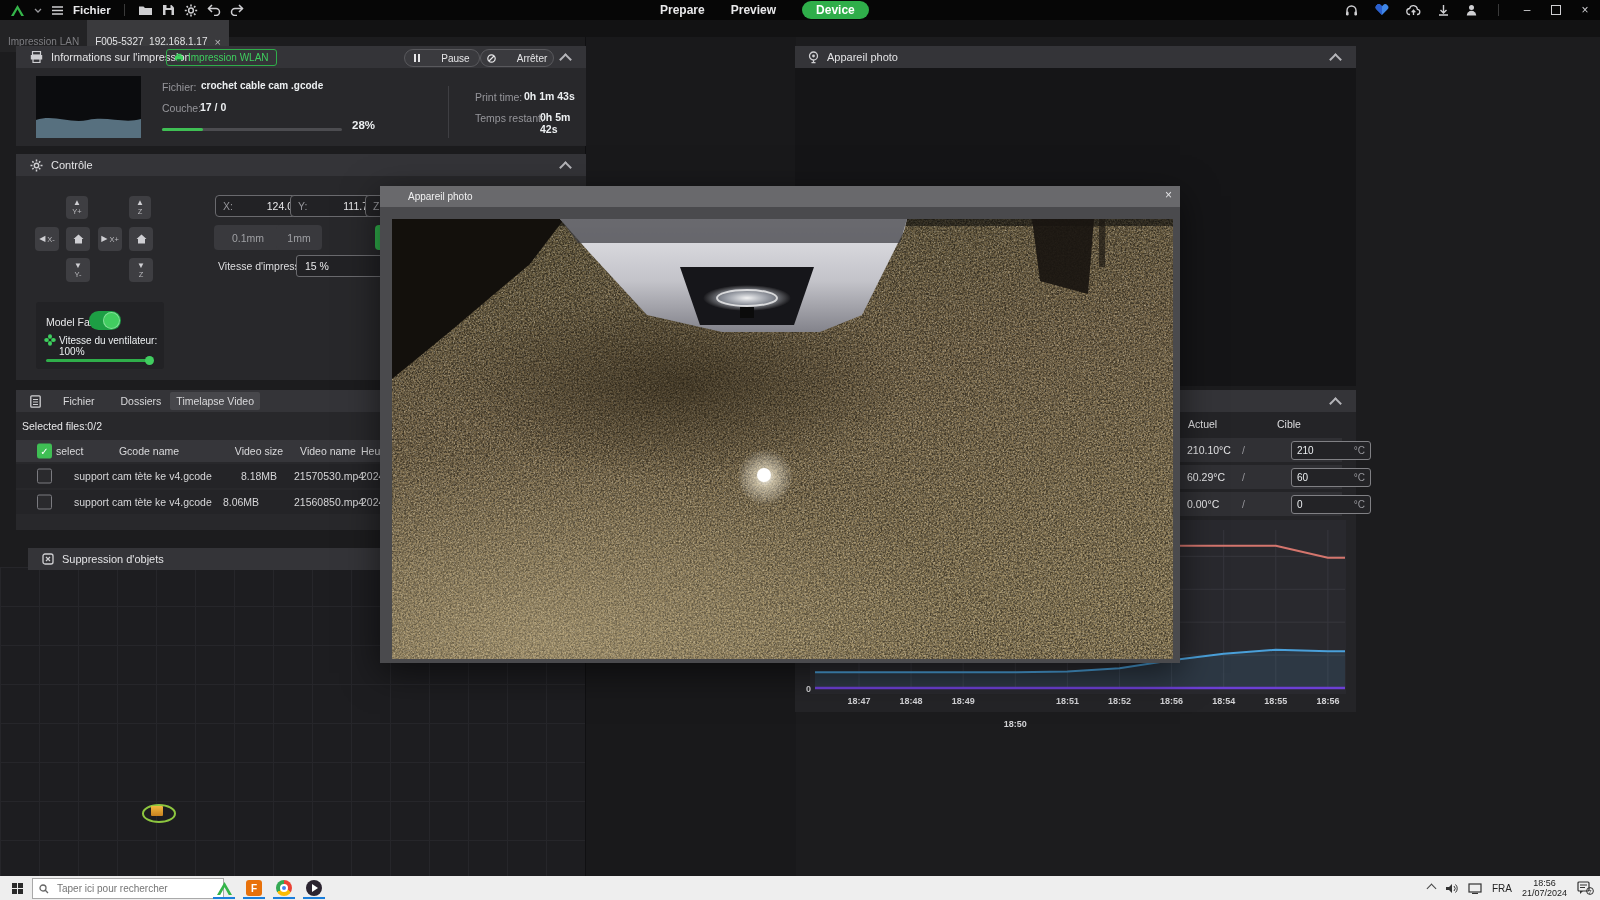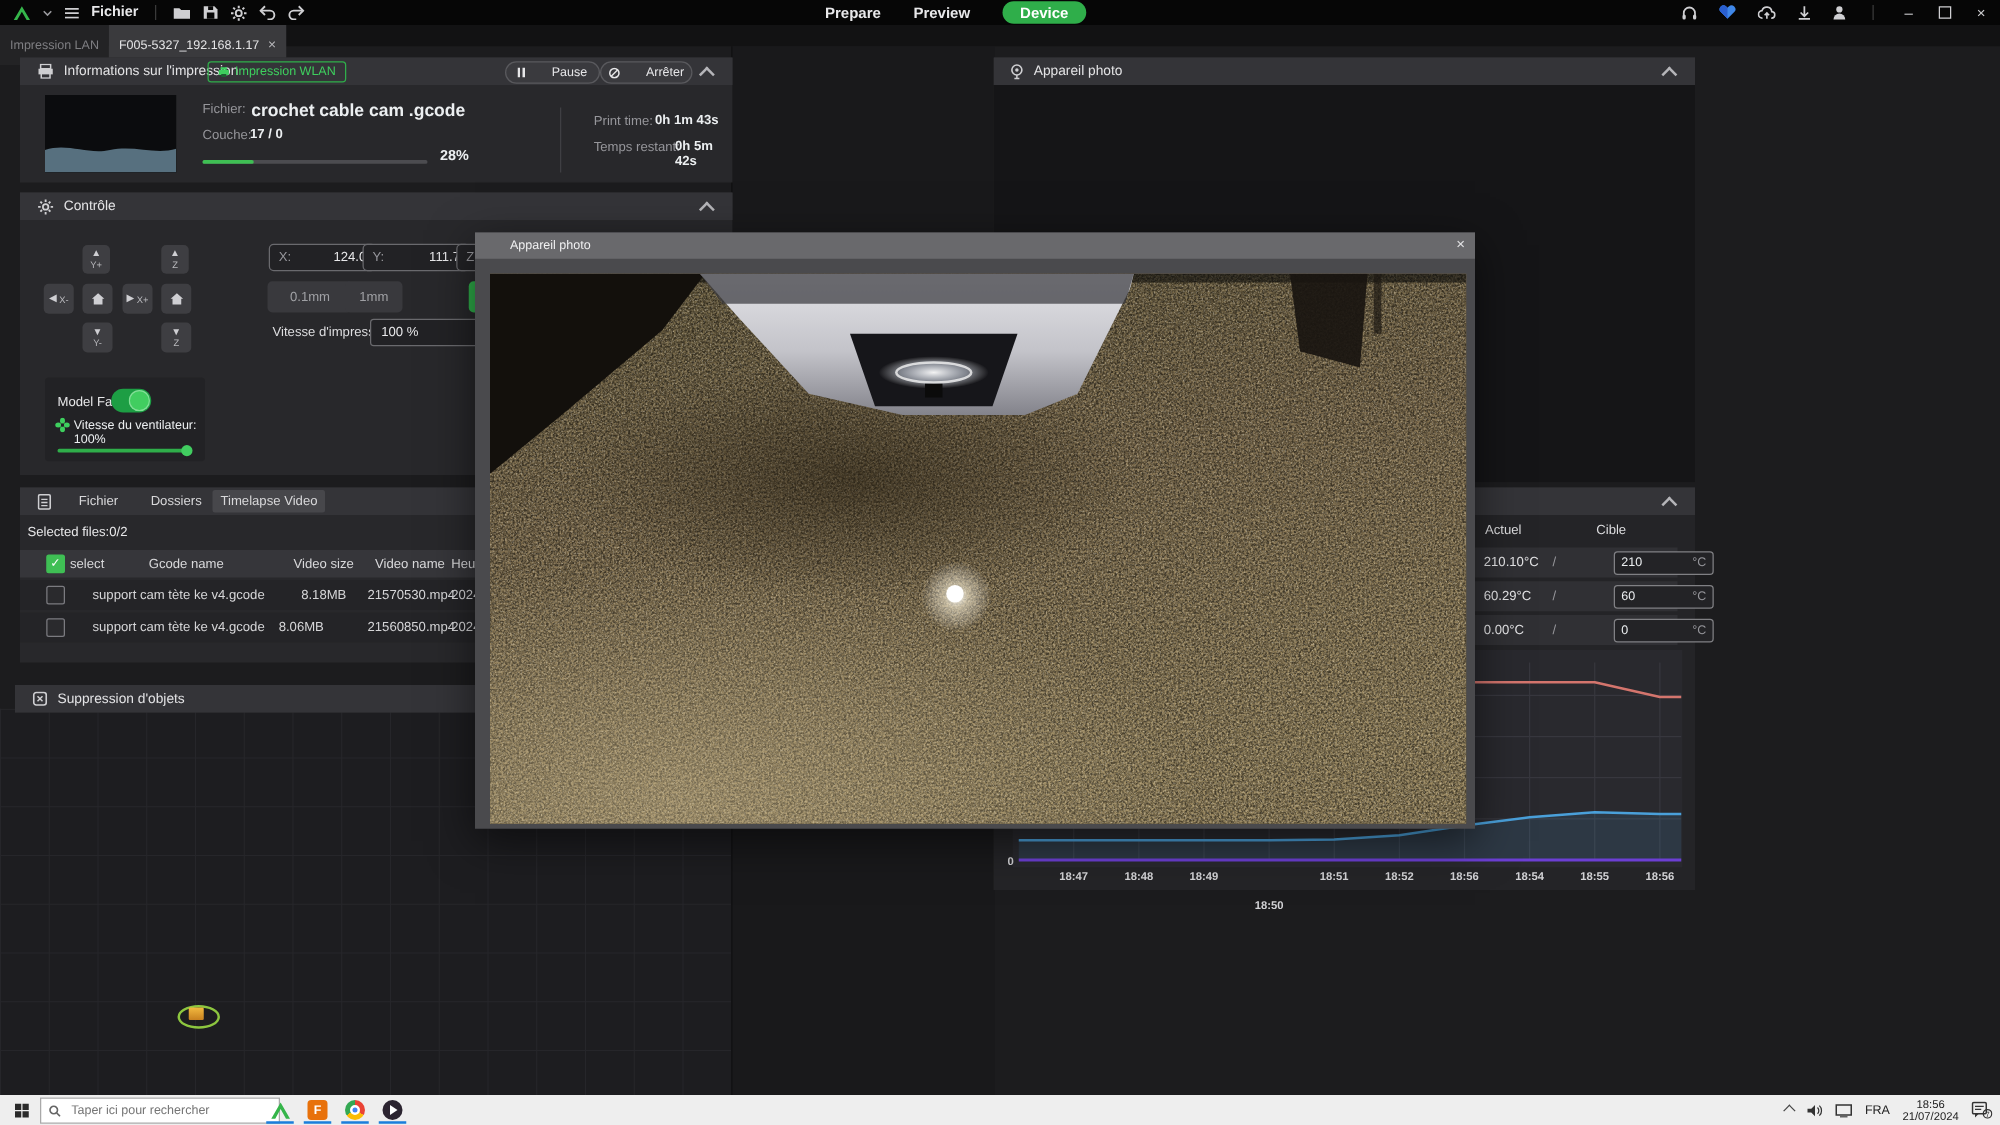--- a/index.html
+++ b/index.html
@@ -11,21 +11,21 @@
   .menu-label{font-weight:bold;font-size:11.5px;}
   .tb-sep{width:1px;height:12px;background:#3a3a3a;margin:0 4px;}
   .tb-nav{position:absolute;left:660px;top:0;height:20px;display:flex;align-items:center;gap:26px;}
   .nav-item{color:#e8e8ea;font-weight:bold;font-size:12px;cursor:default;}
   .nav-device{background:#2fae4a;color:#fff;border-radius:10px;padding:2px 14px;font-size:12px;font-weight:bold;}
   .tb-right{position:absolute;right:8px;top:0;height:20px;display:flex;align-items:center;gap:17px;color:#c9c9cc;}
   .winbtn{font-size:12px;color:#cfcfd2;width:14px;text-align:center;}
   .restore-box{width:8px;height:8px;border:1px solid #cfcfd2;}
   
   .doctabs{left:0;top:20px;width:1600px;height:17px;background:#121213;display:flex;align-items:stretch;font-size:10px;}
-  .doctab{display:flex;align-items:center;padding:16px 8px;color:#7e7e82;background:#232325;}
+  .doctab{display:flex;align-items:flex-start;padding:16px 8px;color:#7e7e82;background:#232325;}
   .doctab.active{background:#3a3a3d;color:#e4e4e6;gap:7px;}
   .doctab .x{color:#b9b9bc;font-size:11px;}
   
   .panel{position:absolute;background:#28282b;z-index:10;}
   .phead{height:22px;background:#343438;display:flex;align-items:center;color:#e3e3e5;font-size:11px;position:relative;}
   .chev-up{width:7px;height:7px;border-left:2px solid #b5b5b9;border-top:2px solid #b5b5b9;transform:rotate(45deg);position:absolute;right:16px;top:9px;}
   .micon{display:inline-block;}
   .muted{color:#96969b;}
   .val{color:#eceff1;font-weight:bold;}
   
@@ -211,21 +211,21 @@
         <span>Arrêter</span>
       </div>
       <span class="chev-up"></span>
     </div>
     <div class="thumb">
       <svg width="105" height="62">
           <path d="M0 44 C18 38 34 48 52 44 C72 40 88 48 105 43 L105 62 L0 62 Z" fill="#57707f"></path>
         </svg>
     </div>
     <span class="abs muted" style="left:146px;top:35px;font-size:10.5px;">Fichier:</span>
-    <span class="abs val" style="left:185px;top:34px;font-size:14px;">crochet cable cam .gcode</span>
+    <span class="abs val" style="left:185px;top:34px;font-size:10px;">crochet cable cam .gcode</span>
     <span class="abs muted" style="left:146px;top:56px;font-size:10.5px;">Couche:</span>
     <span class="abs val" style="left:184px;top:55px;font-size:10.5px;">17 / 0</span>
     <div class="progress-track">
         <div class="progress-fill" style="width: 41px;"></div>
       </div>
     <span class="abs val" style="left:336px;top:73px;font-size:11.5px;">28%</span>
     <div class="vline" style="left:432px;top:40px;height:52px;"></div>
     <span class="abs muted" style="left:459px;top:45px;font-size:10.5px;">Print time:</span>
     <span class="abs val" style="left:508px;top:44px;font-size:10.5px;">0h 1m 43s</span>
     <span class="abs muted" style="left:459px;top:66px;font-size:10.5px;">Temps restant:</span>
@@ -291,21 +291,21 @@
         <span class="muted">Z:</span>
         <span></span>
       </div>
 
     <div class="stepbtn" style="left:198px;top:71px;width:68px;">0.1mm</div>
     <div class="stepbtn" style="left:260px;top:71px;width:46px;">1mm</div>
     <div class="stepbtn active" style="left:312px;top:71px;width:46px;margin-left:47px;">10mm</div>
 
     <span class="abs" style="left:202px;top:106px;font-size:10.5px;color:#dedee0;">Vitesse d'impression:</span>
     <div class="speedbox" style="left:280px;top:101px;width:86px;">
-        <span>100 %</span>
+        <span>15 %</span>
       </div>
 
     <div class="fanbox">
       <span class="abs" style="left:10px;top:14px;font-size:10.5px;color:#e8e8ea;">Model Fan</span>
       <div class="toggle">
           <div class="knob"></div>
         </div>
       <svg class="abs" style="left:8px;top:32px;" width="12" height="12">
           <g fill="#3ecf5e">
             <ellipse cx="6" cy="2.6" rx="2" ry="2.4"></ellipse>
@@ -353,21 +353,21 @@
     <div class="frow" style="top: 100px;">
       <span class="chk"></span>
       <span class="cell fr-gcode" style="left:58px;">support cam tète ke v4.gcode</span>
       <span class="cell fr-size" style="left:190px;width:70px;text-align:center;">8.06MB</span>
       <span class="cell fr-video" style="left:278px;width:68px;text-align:center;">21560850.mp4</span>
       <span class="cell fr-time" style="left:345px;">2024-0</span>
     </div>
   </div>
   </div>
 
-  <div class="panel" style="left:12px;top:548px;width:570px;height:22px;">
+  <div class="panel" style="left:28px;top:548px;width:570px;height:22px;">
     <div class="phead">
       <svg class="micon" style="margin-left:14px" width="12" height="12">
           <rect x="1" y="1" width="10" height="10" rx="2" fill="none" stroke="#cfcfd2" stroke-width="1.3"></rect>
           <path d="M4 4l4 4M8 4l-4 4" stroke="#cfcfd2" stroke-width="1.2"></path>
         </svg>
       <span style="margin-left:8px">Suppression d'objets</span>
     </div>
   </div>
 
   <div class="panel" style="left:795px;top:46px;width:561px;height:340px;">

